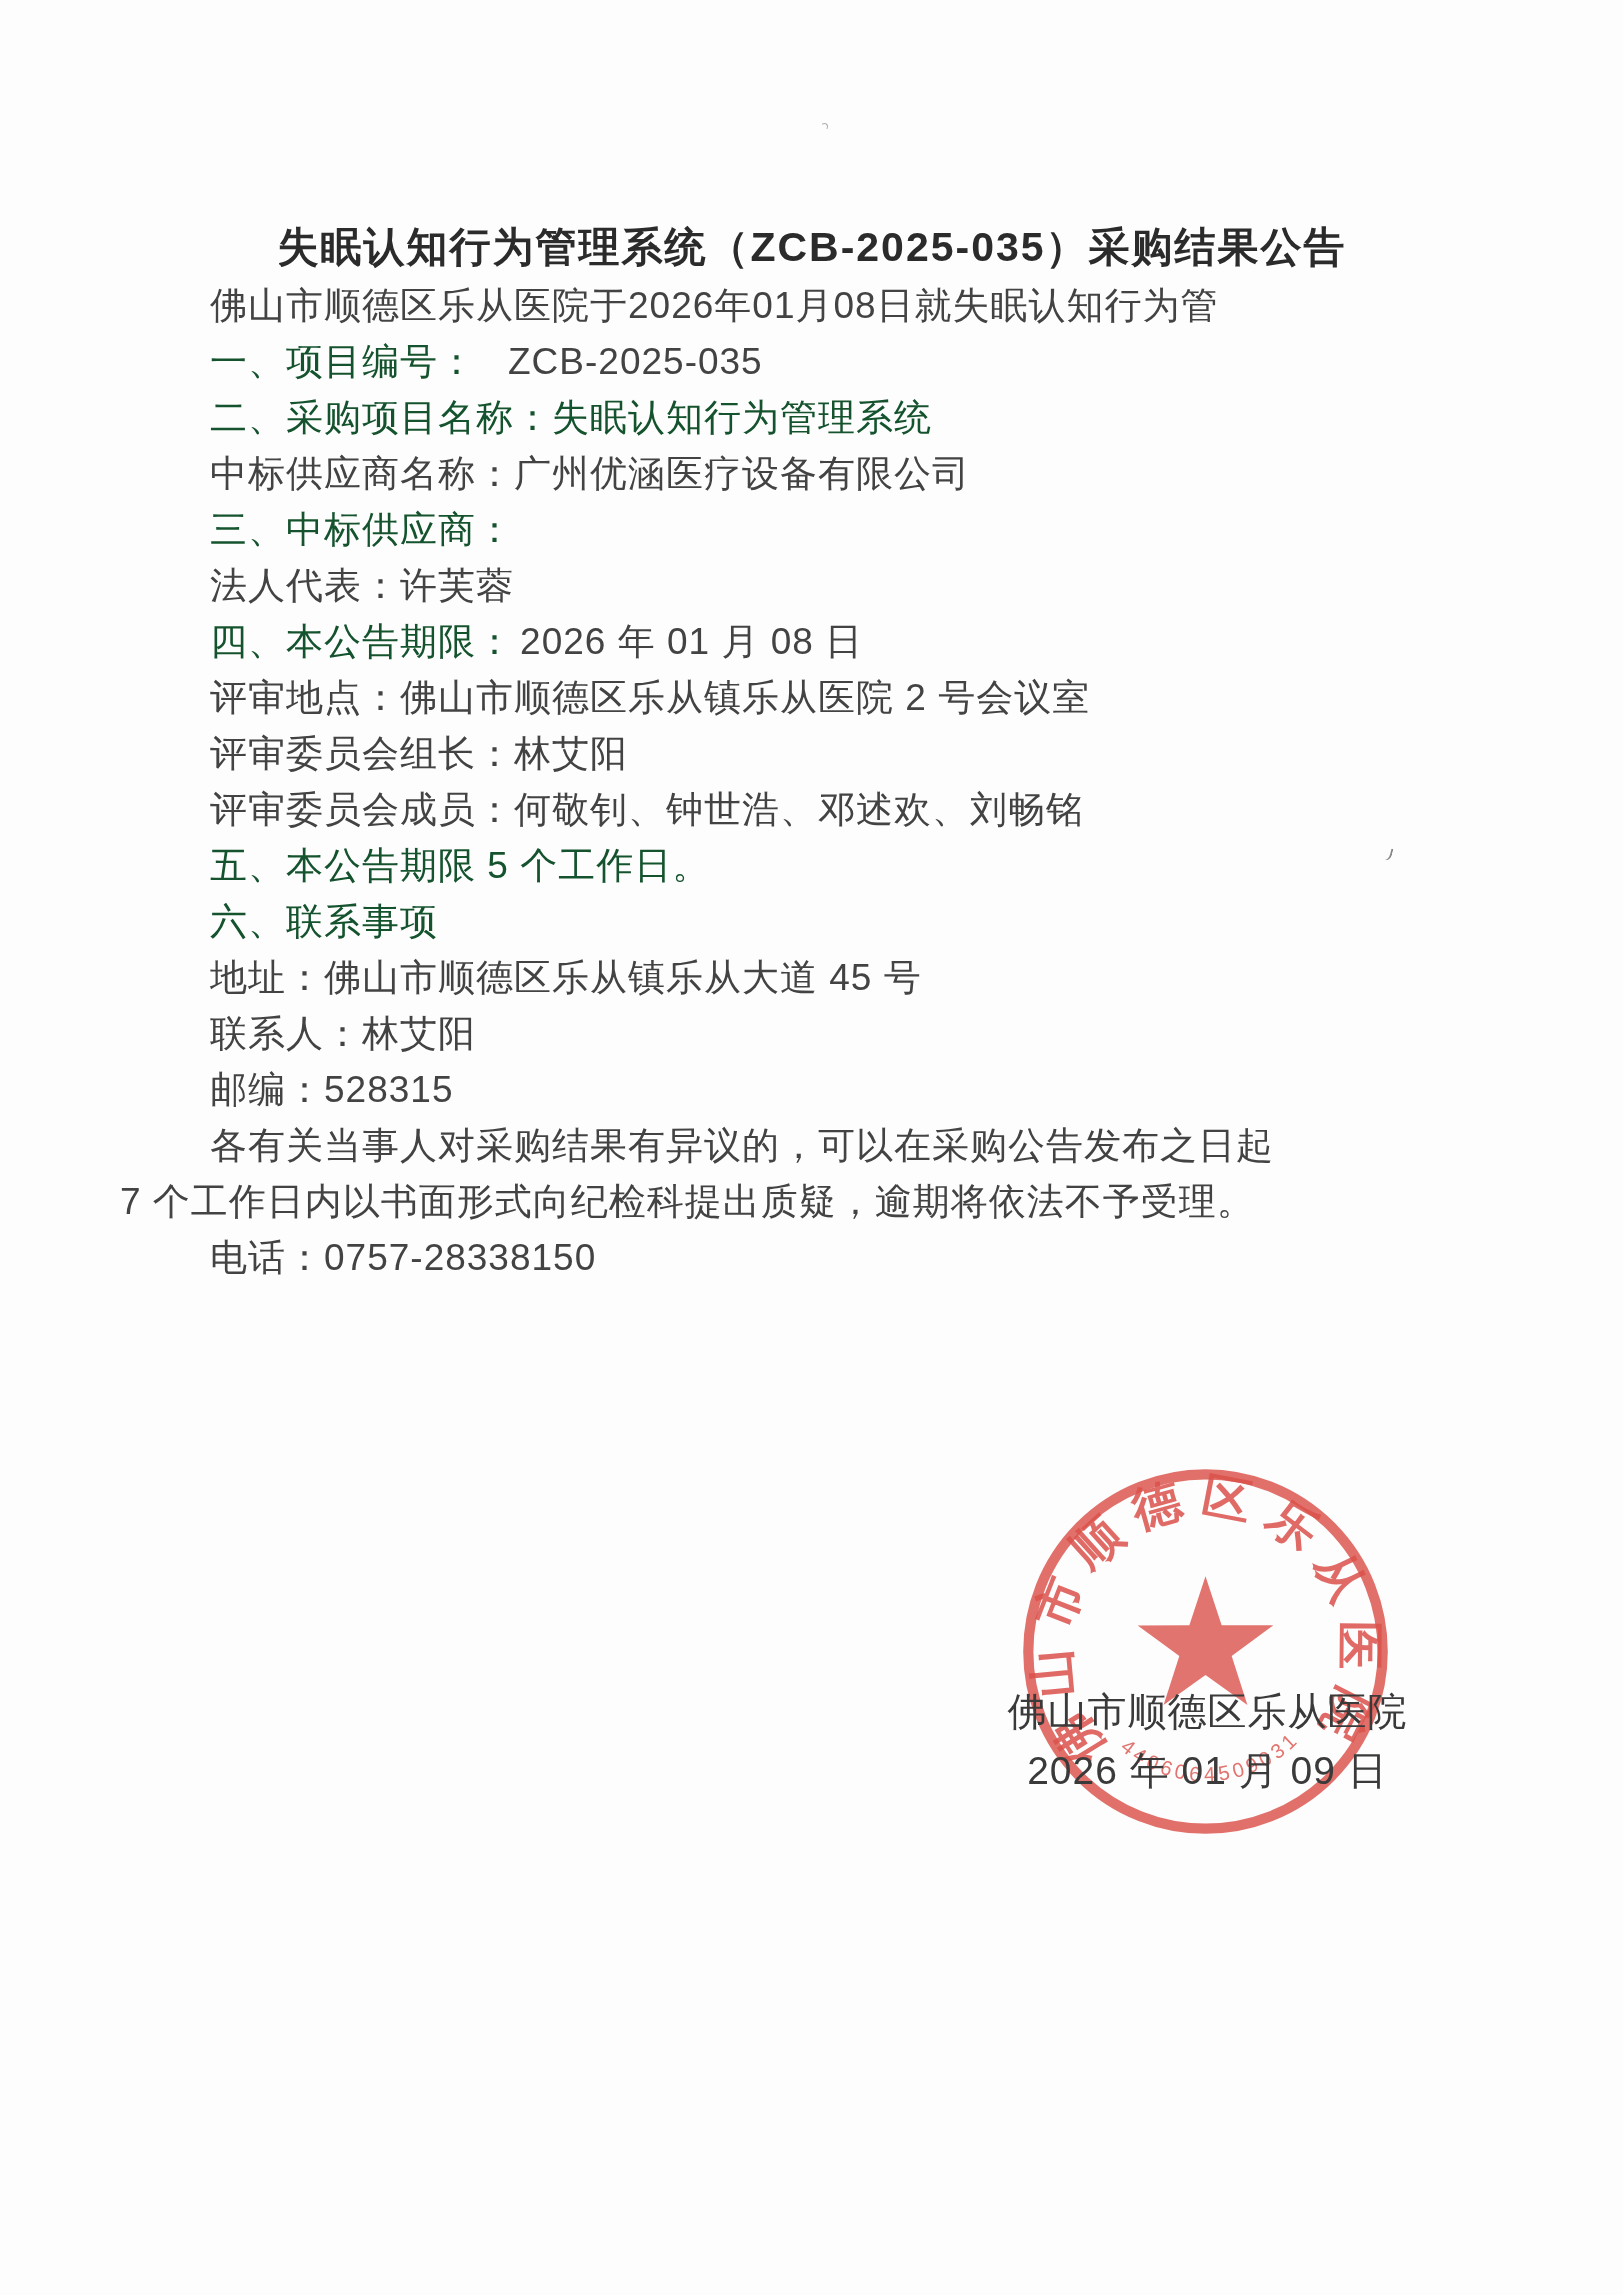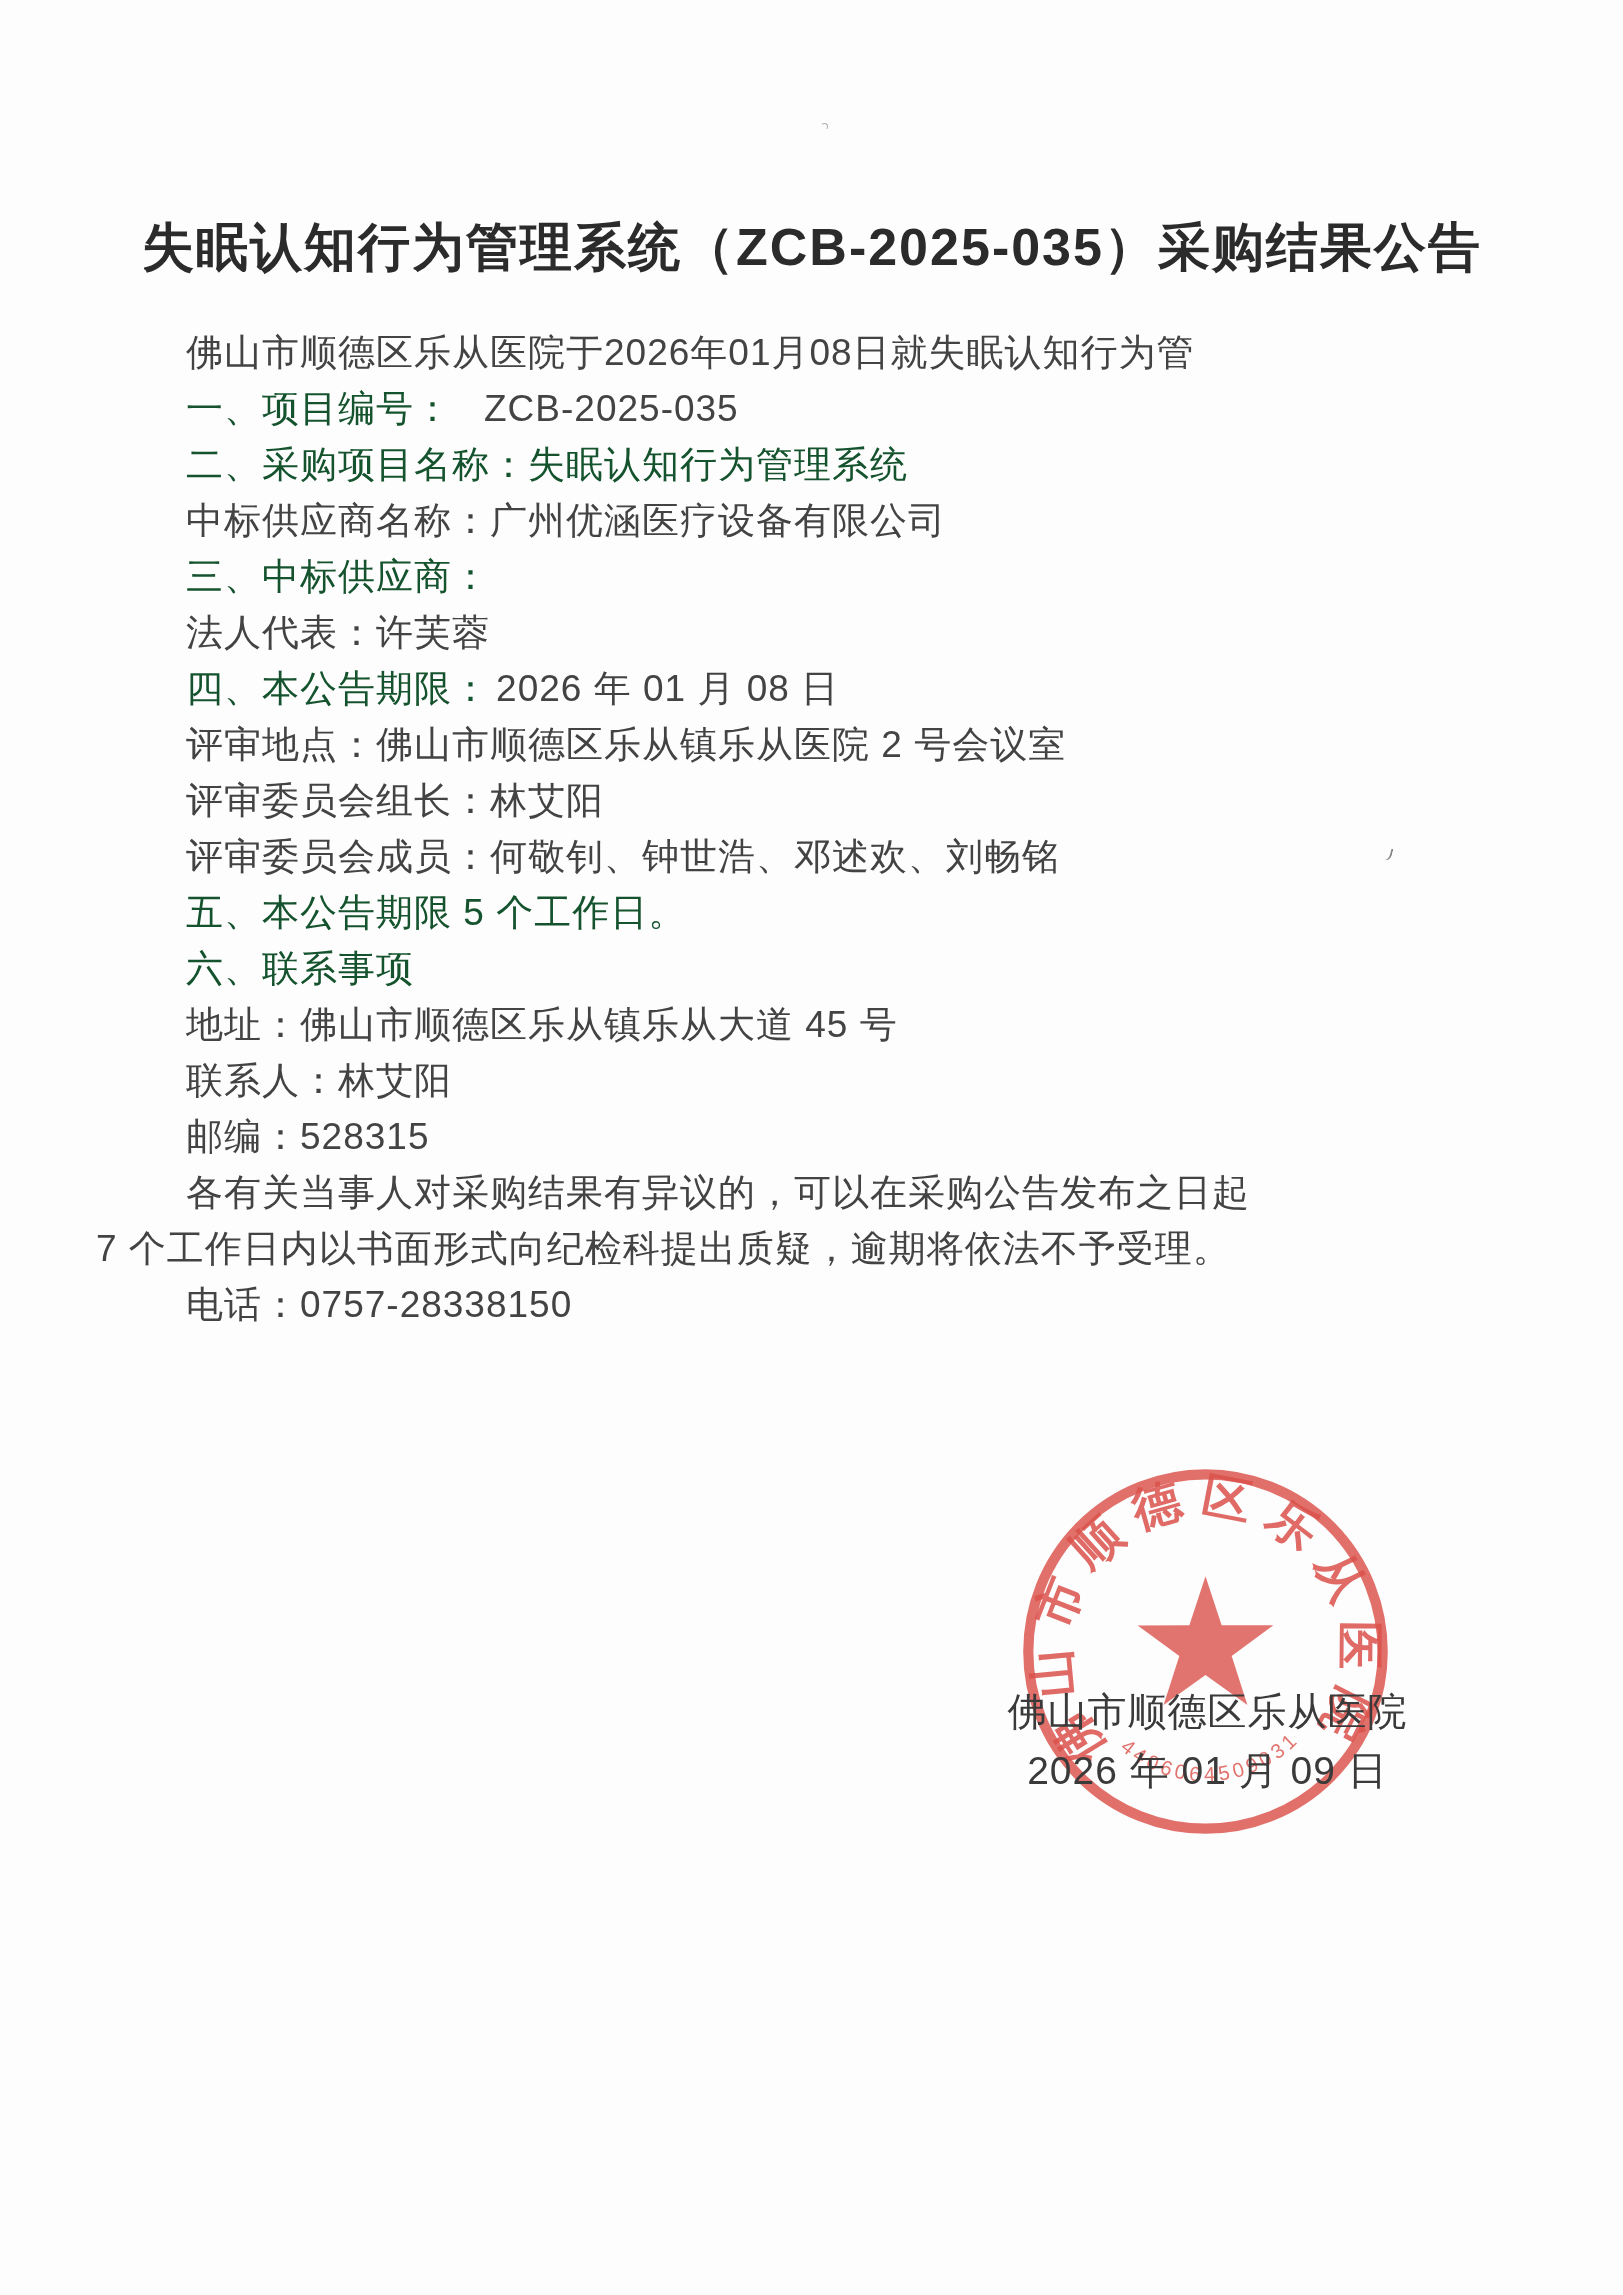--- a/index.html
+++ b/index.html
@@ -15,29 +15,28 @@
     background: #fdfdfd;
     overflow: hidden;
     color: #424242;
   }
   .title {
     margin: 0;
     padding-top: 217px;
     height: 61px;
     line-height: 61px;
     text-align: center;
-    font-size: 52px;
+    font-size: 41px;
     font-weight: bold;
     letter-spacing: 2px;
     color: #2b2b2b;
     white-space: nowrap;
   }
   .body {
-    margin-top: 47px;
-    padding-left: 96px;
+    padding-left: 120px;
     font-size: 37px;
     letter-spacing: 1px;
     color: #434343;
   }
   .ln {
     margin: 0;
     height: 56px;
     line-height: 56px;
     white-space: nowrap;
     text-indent: 90px;

